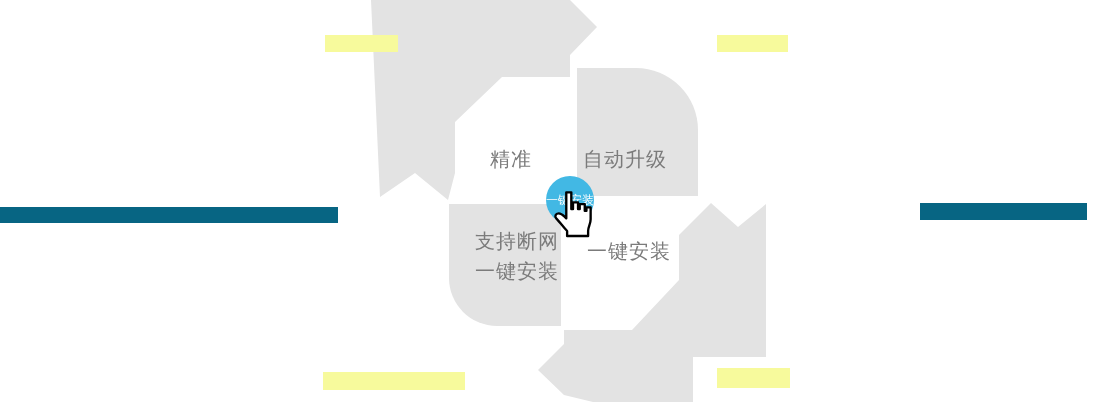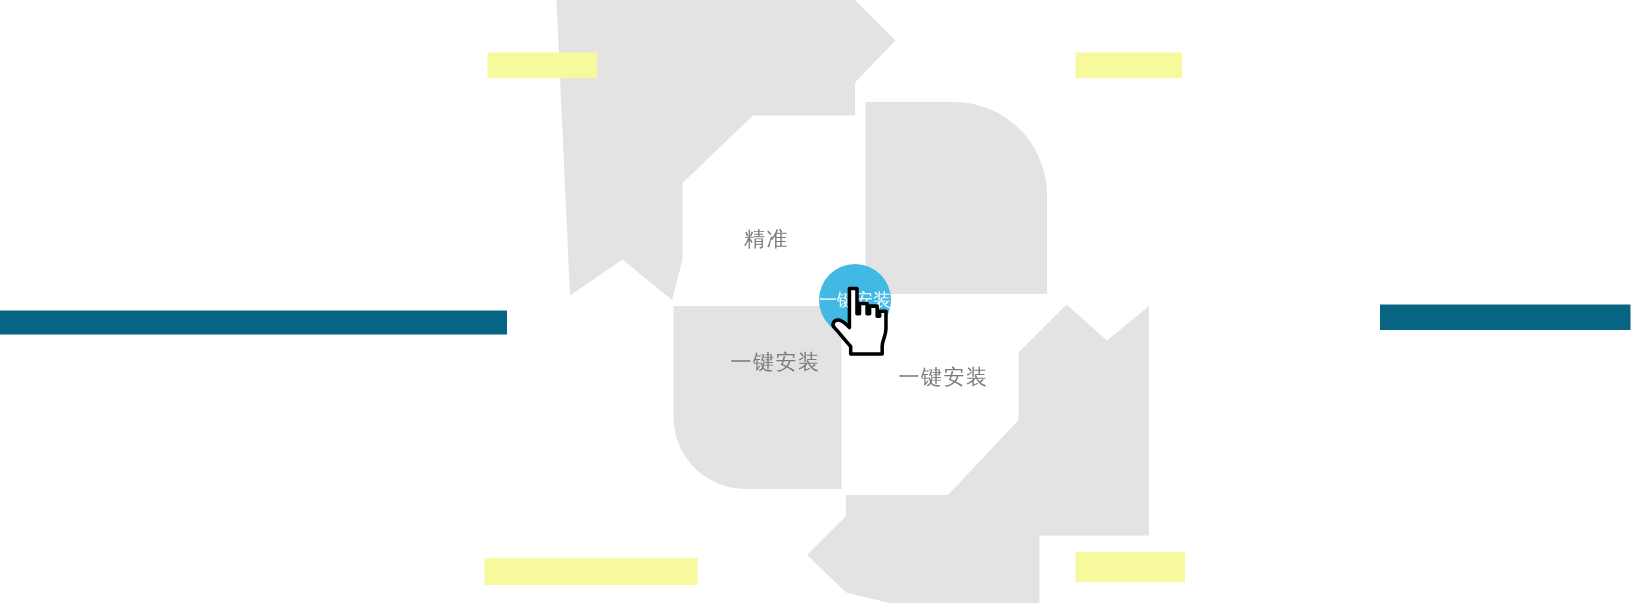--- a/index.html
+++ b/index.html
@@ -29,21 +29,21 @@
   
   .tbar{position:absolute;background:#076583;z-index:2;}
   #tbar-left{left:0;top:207px;width:338px;height:16px;}
   #tbar-right{left:920px;top:203px;width:167px;height:17px;}
   
   .label{
     position:absolute;
     width:120px;
     text-align:center;
     color:#7b7b7b;
-    font-size:14px;
+    font-size:20px;
     letter-spacing:1px;
     line-height:30px;
     z-index:3;
     white-space:nowrap;
   }
   #label-tl{left:451px;top:144px;}
   #label-tr{left:565px;top:144px;}
   #label-bl{left:457px;top:226px;}
   #label-br{left:569px;top:236px;}
   
@@ -78,21 +78,23 @@
 
   <div id="ybar-tl" class="ybar"></div>
   <div id="ybar-tr" class="ybar"></div>
   <div id="ybar-bl" class="ybar"></div>
   <div id="ybar-br" class="ybar"></div>
 
   <div id="tbar-left" class="tbar"></div>
   <div id="tbar-right" class="tbar"></div>
 
   <div id="label-tl" class="label">精准</div>
+  <div id="label-tr" class="label">自动升级</div>
   <div id="label-bl" class="label">
+    <div>支持断网</div>
     <div>一键安装</div>
   </div>
   <div id="label-br" class="label">一键安装</div>
 
   <div id="center-btn">
     <span>一键安装</span>
   </div>
 
   <svg id="cursor" class="abs" width="42" height="50" viewBox="0 0 25 29">
     <path fill="#ffffff" stroke="#000000" stroke-width="1.4" stroke-linejoin="round" d="M8.5 1 L11.5 1 L11.5 11 L12.5 11 L12.5 7 L15.5 7 L15.5 11 L16.5 11 L16.5 8 L19.5 8 L19.5 12 L20.5 12 L20.5 10 L23 10 L23 17 C23 20 21.5 21.5 21.5 24 L21.5 27 L9 27 L9 24 C7 22 4 18 2.5 16.5 C1.5 15.5 2 13.5 4 13.5 C5.5 13.5 6.5 14.5 7.5 15.5 L8.5 16.5 Z"></path>

